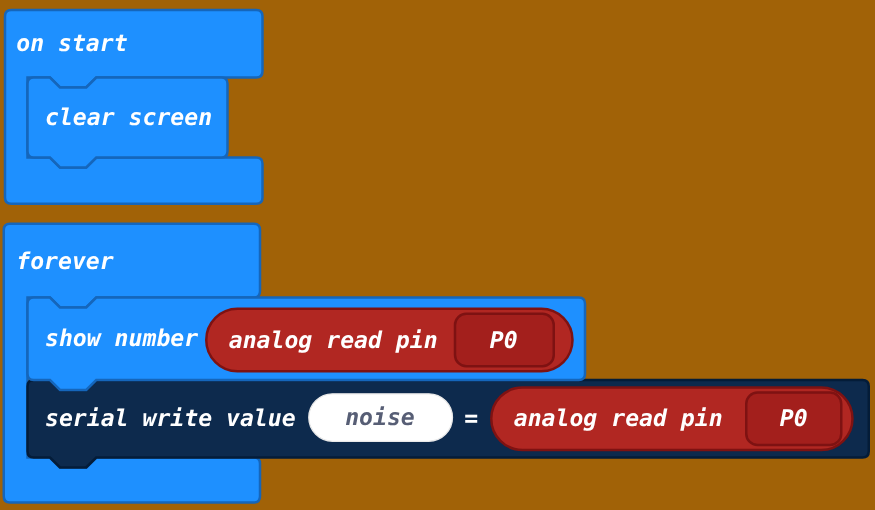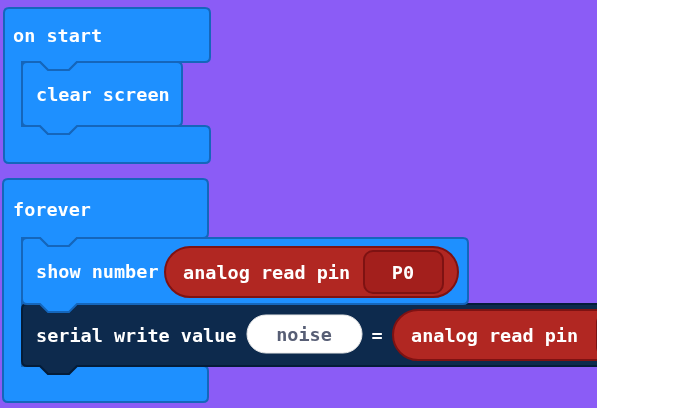--- a/index.html
+++ b/index.html
@@ -3,24 +3,25 @@
 <meta charset="utf-8">
 <style>
   html, body {
     margin: 0;
     padding: 0;
     background: #FFFFFF;
     font-family: "DejaVu Sans Mono", monospace;
   }
   .workspace {
     position: relative;
-    width: 597px;
+    width: 700px;
     height: 408px;
-    background: #8b5cf6;
+    background: #a16207;
     overflow: hidden;
+    font-style: italic;
   }
   svg { display: block; }
   .block-outline { stroke-width: 2; }
   .field-outline { stroke-width: 2; }
   text.block-label {
     font-family: "DejaVu Sans Mono", monospace;
     font-weight: bold;
     font-size: 18.5px;
   }
 </style>

